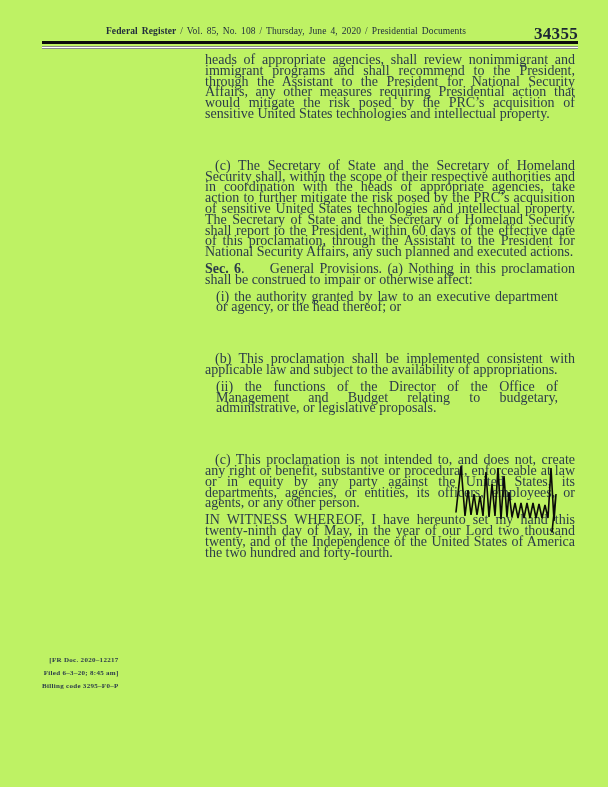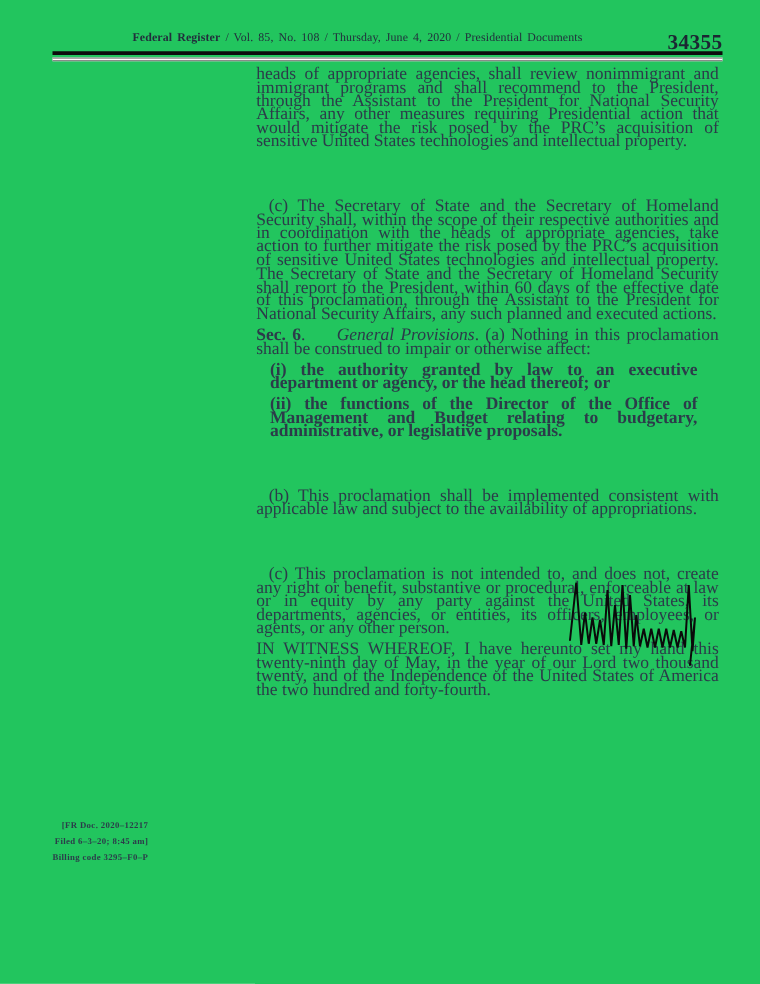--- a/index.html
+++ b/index.html
@@ -4,21 +4,21 @@
 <style>
   html,body{margin:0;padding:0;}
   body{
     width:608px;height:787px;
     background:#ffffff;
     position:relative;
     font-family:"Liberation Serif", serif;
     color:#29384a;
     -webkit-font-smoothing:antialiased;
   }
-  .page{position:absolute;inset:0;background:#22c55e;}
+  .page{position:absolute;inset:0;background:#bef264;}
 
   
   .header{
     position:absolute;left:42px;top:26px;width:536px;height:13px;
     font-size:9.5px;letter-spacing:0.1px;word-spacing:1.5px;
     color:#222e3c;white-space:nowrap;
   }
   .header-center{position:absolute;left:0;right:48px;text-align:center;top:0;}
   .journal{font-weight:bold;}
   .pageno{
@@ -31,23 +31,23 @@
 
   
   .column{
     position:absolute;left:205px;top:55px;width:370px;
     font-size:14px;line-height:10.8px;text-align:justify;
     color:#2c3b4a;
   }
   .para{margin:0 0 6px 0;}
   .indent{text-indent:10px;margin-top:41px;}
   .flush{text-indent:0;}
-  .block-indent{margin-left:11px;margin-right:17px;font-weight:bold;}
+  .block-indent{margin-left:11px;margin-right:17px;}
   .sec-label{font-weight:bold;}
-  .sec-title{font-style:italic;margin-left:20px;}
+  .sec-title{margin-left:20px;}
 
   
   .signature{position:absolute;left:448px;top:458px;width:126px;height:78px;}
 
   
   .footer{
     position:absolute;left:42px;top:654px;
     font-size:7px;line-height:13px;letter-spacing:0.3px;
     color:#2c3b4a;font-weight:600;text-align:right;
   }
@@ -63,22 +63,22 @@
     <div class="pageno">34355</div>
   </div>
   <div class="rule-black"></div>
   <div class="rule-gray"></div>
 
   <div class="column">
     <p class="para flush">heads of appropriate agencies, shall review nonimmigrant and immigrant programs and shall recommend to the President, through the Assistant to the President for National Security Affairs, any other measures requiring Presidential action that would mitigate the risk posed by the PRC’s acquisition of sensitive United States technologies and intellectual property.</p>
     <p class="para indent">(c) The Secretary of State and the Secretary of Homeland Security shall, within the scope of their respective authorities and in coordination with the heads of appropriate agencies, take action to further mitigate the risk posed by the PRC’s acquisition of sensitive United States technologies and intellectual property. The Secretary of State and the Secretary of Homeland Security shall report to the President, within 60 days of the effective date of this proclamation, through the Assistant to the President for National Security Affairs, any such planned and executed actions.</p>
     <p class="para flush"><span class="sec-label">Sec. 6</span><span>. </span><span class="sec-title">General Provisions</span><span>. (a) Nothing in this proclamation shall be construed to impair or otherwise affect:</span></p>
     <p class="para flush block-indent">(i) the authority granted by law to an executive department or agency, or the head thereof; or</p>
+    <p class="para indent">(b) This proclamation shall be implemented consistent with applicable law and subject to the availability of appropriations.</p>
     <p class="para flush block-indent">(ii) the functions of the Director of the Office of Management and Budget relating to budgetary, administrative, or legislative proposals.</p>
-    <p class="para indent">(b) This proclamation shall be implemented consistent with applicable law and subject to the availability of appropriations.</p>
     <p class="para indent">(c) This proclamation is not intended to, and does not, create any right or benefit, substantive or procedural, enforceable at law or in equity by any party against the United States, its departments, agencies, or entities, its officers, employees, or agents, or any other person.</p>
     <p class="para flush">IN WITNESS WHEREOF, I have hereunto set my hand this twenty-ninth day of May, in the year of our Lord two thousand twenty, and of the Independence of the United States of America the two hundred and forty-fourth.</p>
   </div>
 
   <div class="signature">
     <svg width="126" height="78" viewBox="0 0 126 78" xmlns="http://www.w3.org/2000/svg">
       <path d="M8,54 L13,8 L17,58 L20,32 L23,57 L26,36 L29,57 L32,38 L35,58
                L38,14 L41,59 L44,26 L47,58
                L50,10 L53,61 L56,18 L59,59 L61,34 L64,59
                L67,45 L70,60 L73,45 L76,60 L79,45 L82,60 L85,45 L88,60 L91,46 L94,60

